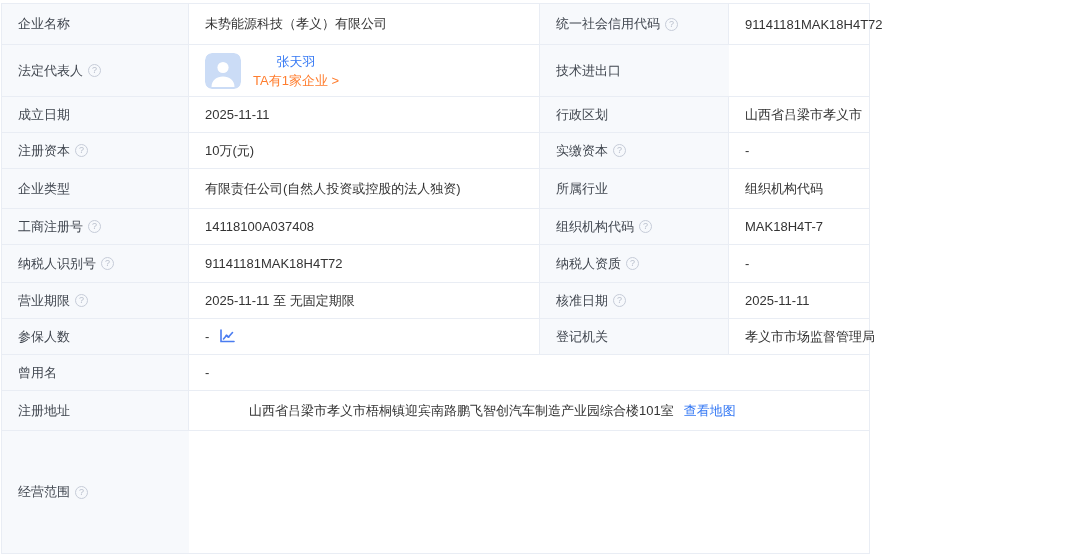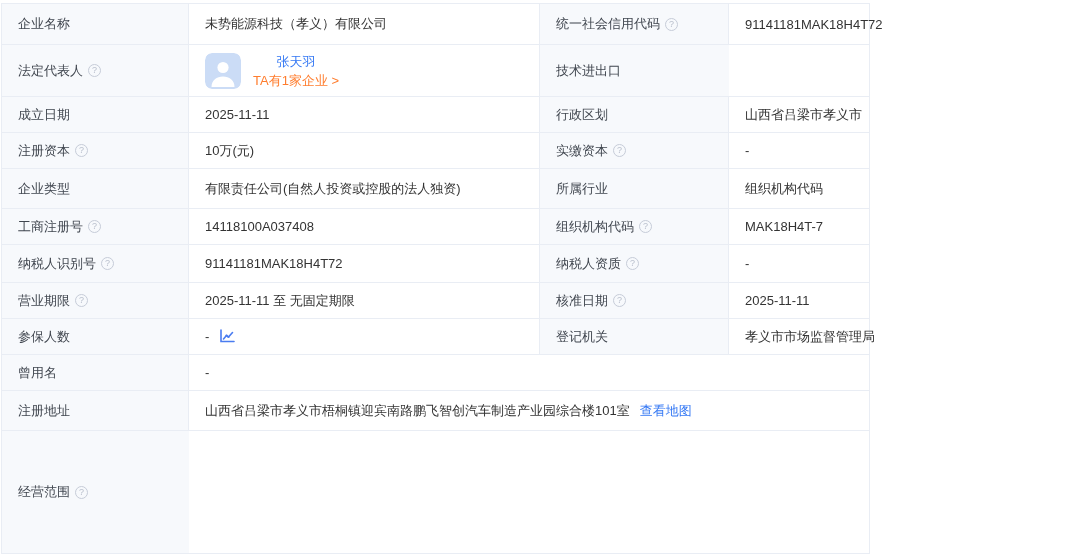--- a/index.html
+++ b/index.html
@@ -63,21 +63,21 @@
   .avatar{
     width:36px;height:36px;
     border-radius:7px;
     overflow:hidden;
     flex:none;
     cursor:pointer;
   }
   .rep-texts{display:flex;flex-direction:column;gap:2px;line-height:17px;text-align:center;}
   .dash-icon-gap{display:inline-flex;align-items:center;gap:10px;}
   .trend-icon{cursor:pointer;display:inline-flex;}
-  .addr-gap{display:inline-flex;gap:10px;flex-wrap:nowrap;}
+  .addr-gap{display:inline-flex;gap:10px;flex-wrap:nowrap;margin-left:44px;}
 </style>
 </head>
 <body>
 
 <div class="table">
 
   <div class="row" style="min-height:41px">
     <div class="cell label">
       <span>企业名称</span>
     </div>

